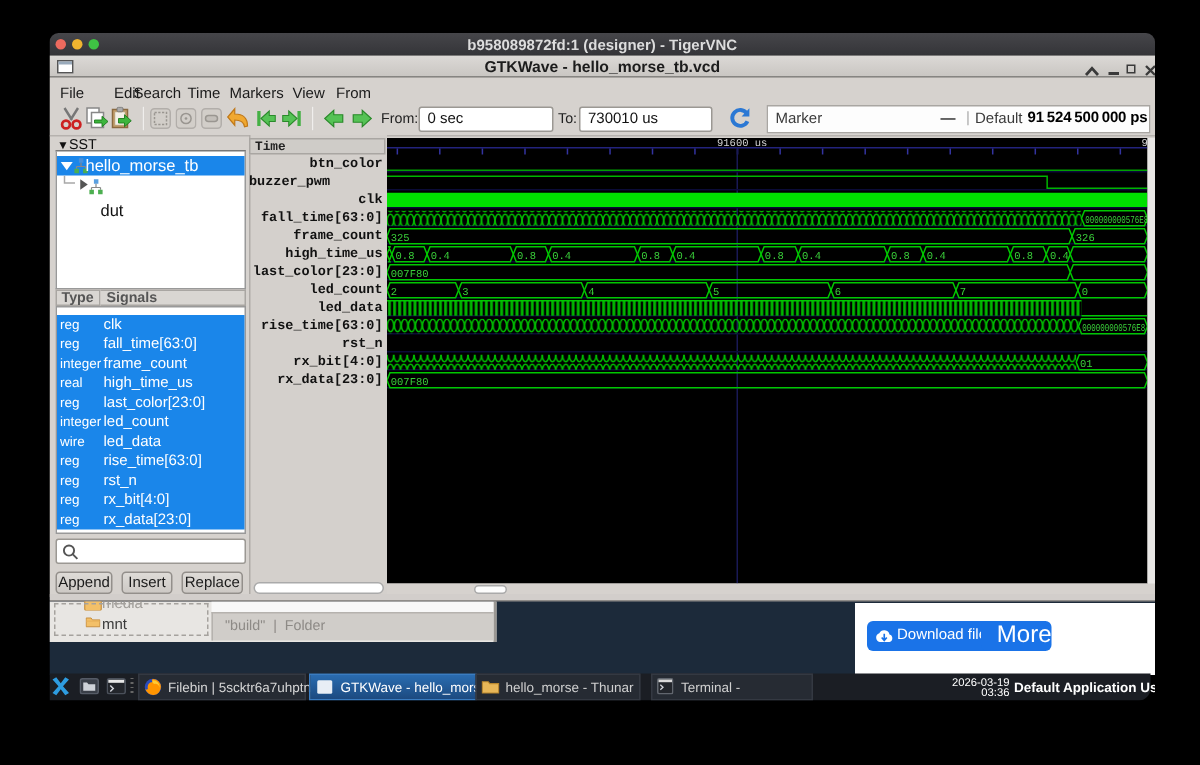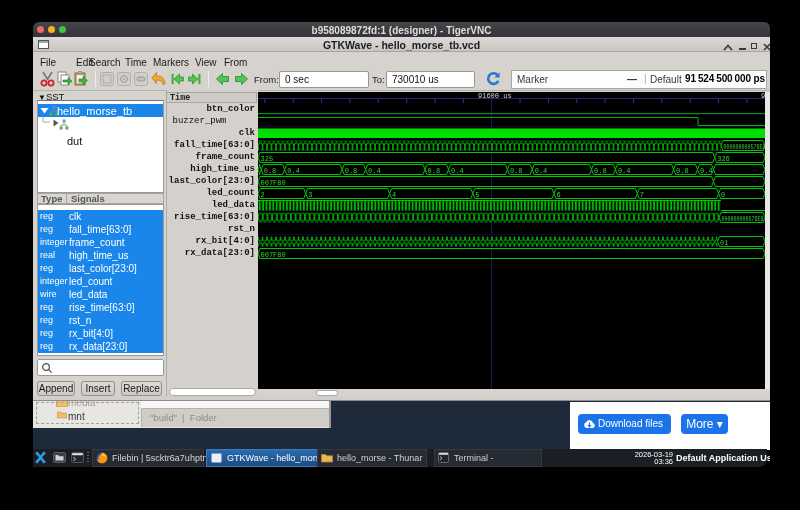--- a/index.html
+++ b/index.html
@@ -165,21 +165,21 @@
     <line x1="7.6" y1="7.6" x2="10.6" y2="10.6" stroke="#555" stroke-width="1.3"></line>
   </svg>
 
 <div class="btn3d" style="left:37px;top:381px;width:38px;height:15px;line-height:14px">Append</div>
 <div class="btn3d" style="left:81px;top:381px;width:34px;height:15px;line-height:14px">Insert</div>
 <div class="btn3d" style="left:121px;top:381px;width:41px;height:15px;line-height:14px">Replace</div>
 
 <div class="abs" style="left:166px;top:90px;width:92px;height:308px;background:#d4d0cc;border-left:1px solid #b0aca8"></div>
 <div class="abs" style="left:166px;top:92px;width:91px;height:11px;background:#cfccc8;border:1px solid #a9a6a2;font-size:8.5px;font-weight:bold;color:#222;padding-left:3px;line-height:10px;font-family:'Liberation Mono',monospace">Time</div>
 <div class="abs" style="left:166px;top:104px;width:89px;text-align:right;font-family:'Liberation Mono',monospace;font-size:9px;font-weight:bold;color:#111">btn_color</div>
-<div class="abs" style="left:166px;top:116px;width:67px;text-align:center;font-family:'Liberation Mono',monospace;font-size:9px;font-weight:normal;color:#111">buzzer_pwm</div>
+<div class="abs" style="left:166px;top:116px;width:67px;text-align:left;font-family:'Liberation Mono',monospace;font-size:9px;font-weight:bold;color:#111">buzzer_pwm</div>
 <div class="abs" style="left:166px;top:128px;width:89px;text-align:right;font-family:'Liberation Mono',monospace;font-size:9px;font-weight:bold;color:#111">clk</div>
 <div class="abs" style="left:166px;top:140px;width:89px;text-align:right;font-family:'Liberation Mono',monospace;font-size:9px;font-weight:bold;color:#111">fall_time[63:0]</div>
 <div class="abs" style="left:166px;top:152px;width:89px;text-align:right;font-family:'Liberation Mono',monospace;font-size:9px;font-weight:bold;color:#111">frame_count</div>
 <div class="abs" style="left:166px;top:164px;width:89px;text-align:right;font-family:'Liberation Mono',monospace;font-size:9px;font-weight:bold;color:#111">high_time_us</div>
 <div class="abs" style="left:166px;top:176px;width:89px;text-align:right;font-family:'Liberation Mono',monospace;font-size:9px;font-weight:bold;color:#111">last_color[23:0]</div>
 <div class="abs" style="left:166px;top:188px;width:89px;text-align:right;font-family:'Liberation Mono',monospace;font-size:9px;font-weight:bold;color:#111">led_count</div>
 <div class="abs" style="left:166px;top:200px;width:89px;text-align:right;font-family:'Liberation Mono',monospace;font-size:9px;font-weight:bold;color:#111">led_data</div>
 <div class="abs" style="left:166px;top:212px;width:89px;text-align:right;font-family:'Liberation Mono',monospace;font-size:9px;font-weight:bold;color:#111">rise_time[63:0]</div>
 <div class="abs" style="left:166px;top:224px;width:89px;text-align:right;font-family:'Liberation Mono',monospace;font-size:9px;font-weight:bold;color:#111">rst_n</div>
 <div class="abs" style="left:166px;top:236px;width:89px;text-align:right;font-family:'Liberation Mono',monospace;font-size:9px;font-weight:bold;color:#111">rx_bit[4:0]</div>
@@ -328,21 +328,21 @@
 
 <div class="abs" style="left:33px;top:396px;width:737px;height:4px;background:#d2cecb"></div>
 <div class="abs" style="left:33px;top:400px;width:737px;height:1px;background:#8f8c89"></div>
 
 <div class="abs" style="left:570px;top:402px;width:200px;height:48px;background:#fff"></div>
 <div class="abs" style="left:578px;top:414px;width:93px;height:20px;background:#1a73e8;border-radius:4px;color:#fff;font-size:10px;line-height:20px;text-align:center;padding-left:12px">Download files</div>
 <svg class="abs" style="left:583px;top:419px" width="13" height="10" viewBox="0 0 13 10">
     <path d="M3.5,9 A3,3 0 0 1 3.2,3.2 A3.6,3.6 0 0 1 10,4 A2.6,2.6 0 0 1 10,9 Z" fill="#fff"></path>
     <path d="M6.5,3.5 L6.5,7.5 M4.8,6 L6.5,8 L8.2,6" stroke="#1a73e8" stroke-width="1.1" fill="none"></path>
   </svg>
-<div class="abs" style="left:681px;top:414px;width:47px;height:20px;background:#1a73e8;border-radius:4px;color:#fff;font-size:12px;line-height:20px;text-align:center">More ▾</div>
+<div class="abs" style="left:654px;top:414px;width:47px;height:20px;background:#1a73e8;border-radius:4px;color:#fff;font-size:16px;line-height:20px;text-align:right">More ▾</div>
 
 <div class="abs" style="left:33px;top:449px;width:734px;height:18px;background:#1b1e24;border-radius:0 0 8px 0"></div>
 <svg class="abs" style="left:34px;top:451px" width="13" height="13" viewBox="0 0 13 13">
     <path d="M1,2 L5,6.5 L1,11 L3.5,12.5 L6.5,8.5 L9.5,12.5 L12,11 L8,6.5 L12,2 L9.5,0.5 L6.5,4.5 L3.5,0.5 Z" fill="#2e9ce0"></path>
   </svg>
 <svg class="abs" style="left:53px;top:452px" width="13" height="11" viewBox="0 0 13 11">
     <rect x="0.5" y="0.5" width="12" height="10" rx="1.5" fill="#3a3f48" stroke="#555b66"></rect>
     <path d="M2.5,8.5 L2.5,3 L5,3 L6,4.2 L10.5,4.2 L10.5,8.5 Z" fill="#cfd3d9"></path>
   </svg>
 <svg class="abs" style="left:71px;top:452px" width="13" height="11" viewBox="0 0 13 11">

